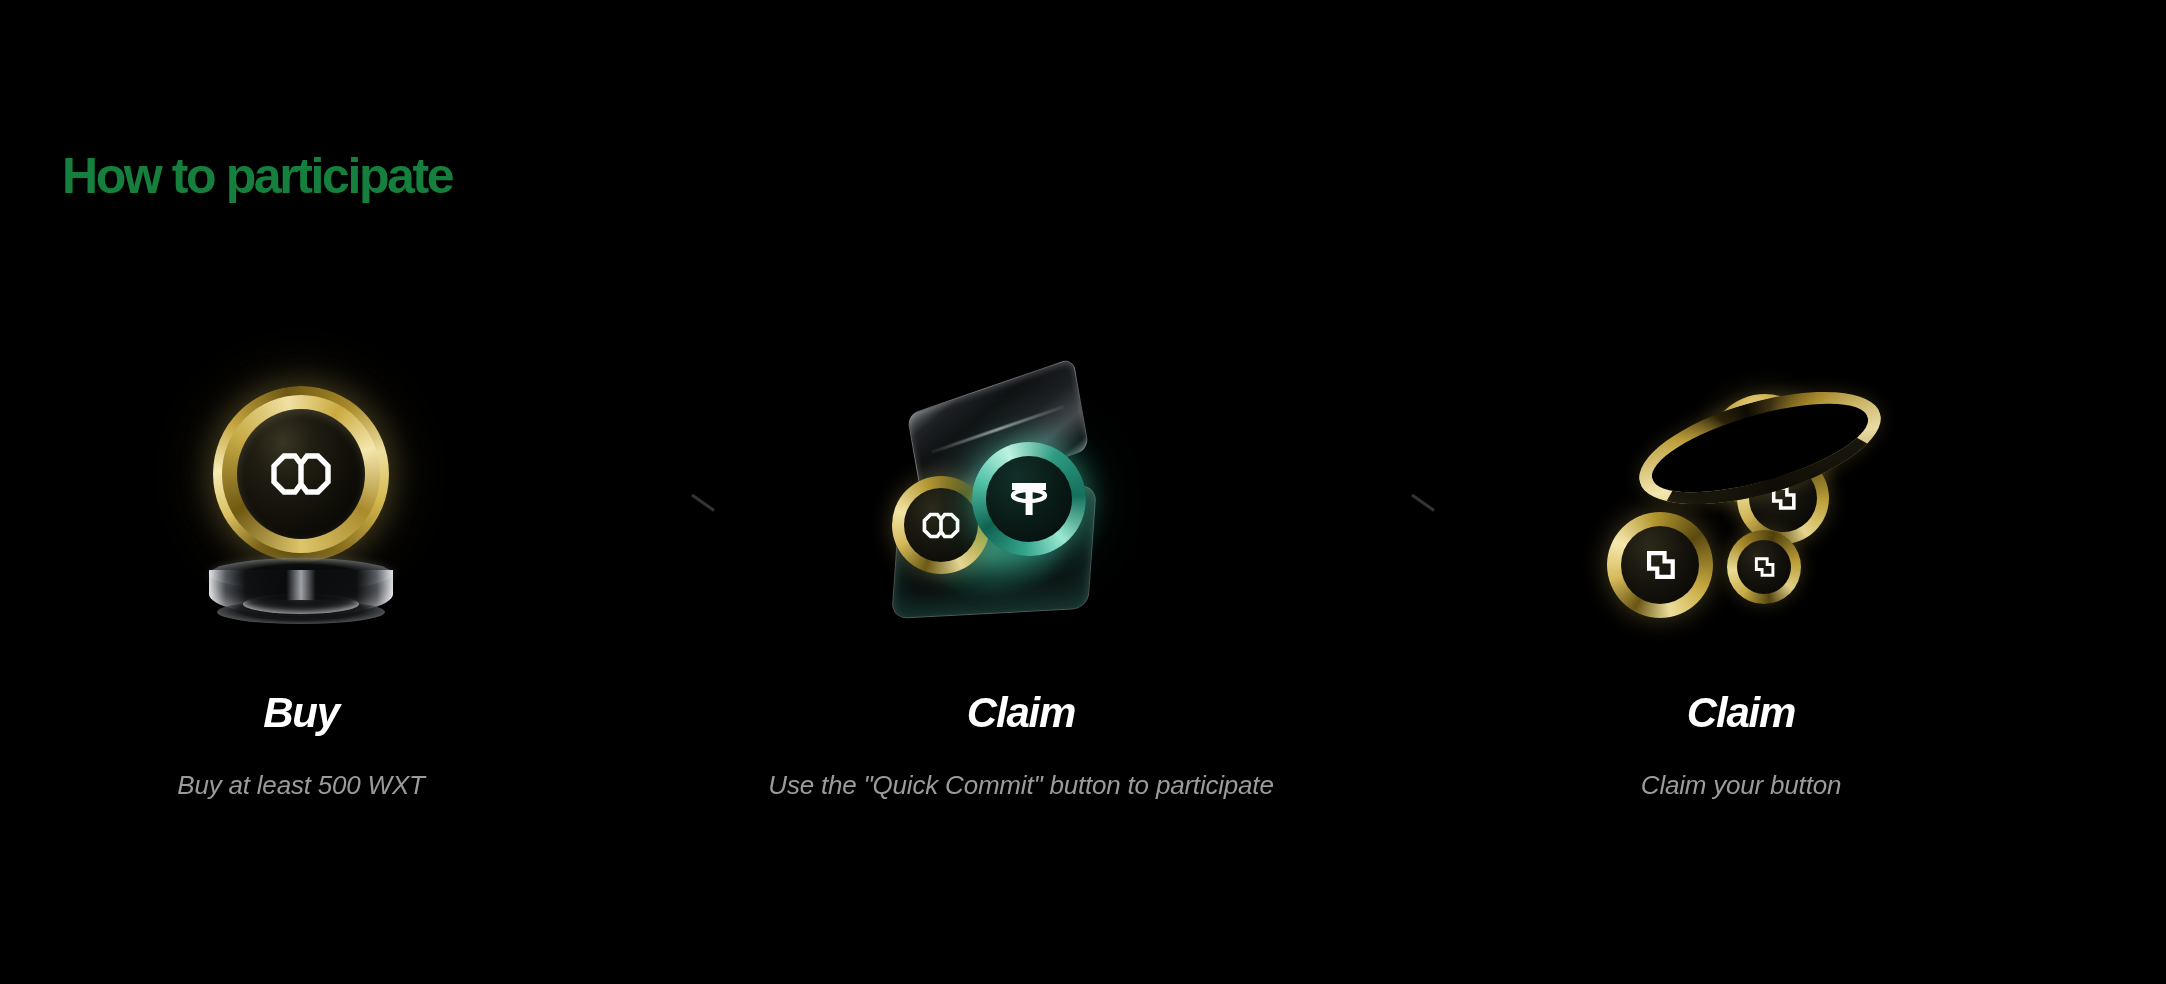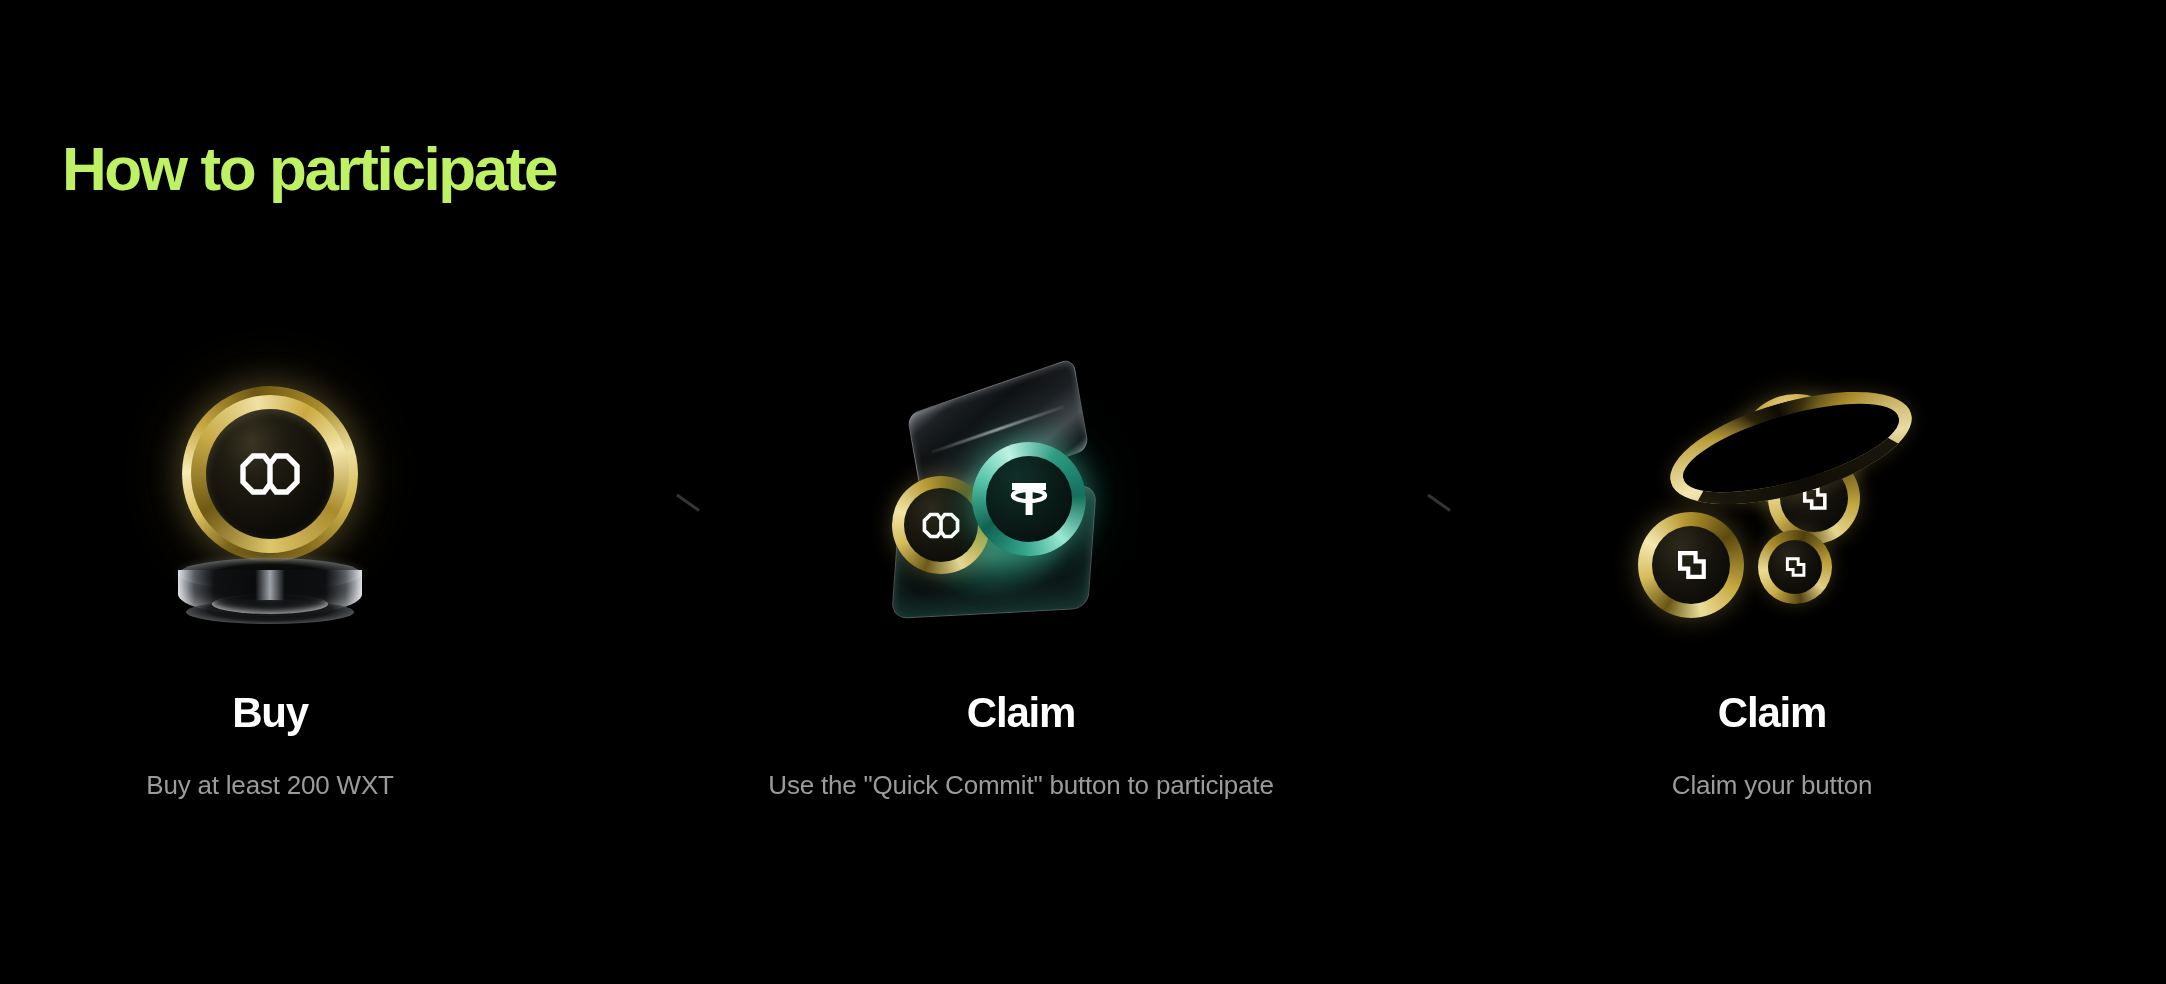--- a/index.html
+++ b/index.html
@@ -8,37 +8,38 @@
     background:#000000;
     overflow:hidden;
     font-family:"Liberation Sans", sans-serif;
     -webkit-font-smoothing:antialiased;
   }
   .page { position:relative; width:2166px; height:984px; background:#000; }
 
   
   .page-title {
     position:absolute;
-    left:62px; top:134px;
-    font-size:62px;
+    left:62px; top:148px;
+    font-size:50px;
     font-weight:700;
     letter-spacing:-2.4px;
-    color:#bef264;
+    color:#15803d;
     line-height:1.12;
     white-space:nowrap;
   }
 
   
   .steps {
     position:absolute;
     left:0; top:380px;
     width:2042px;
     display:flex;
     align-items:flex-start;
-    justify-content:space-between;
+    justify-content:center;
+    font-style:italic;
   }
   .step {
     width:540px;
     display:flex;
     flex-direction:column;
     align-items:center;
   }
   .art {
     width:300px; height:250px;
     position:relative;
@@ -381,21 +382,21 @@
           </div>
           <div class="pedestal">
             <div class="ped-top"></div>
             <div class="ped-body"></div>
             <div class="ped-bottom-rim"></div>
             <div class="ped-inner-arc"></div>
           </div>
         </div>
       </div>
       <div class="step-title">Buy</div>
-      <div class="step-desc">Buy at least 200 WXT</div>
+      <div class="step-desc">Buy at least 500 WXT</div>
     </div>
 
     <div class="connector">
       <svg width="122" height="26" viewBox="0 0 122 26">
         <defs>
           <linearGradient id="ag1" x1="0" y1="0" x2="1" y2="0">
             <stop offset="0" stop-color="#2e2e2e" stop-opacity="0.12"></stop>
             <stop offset="0.45" stop-color="#303030" stop-opacity="0.78"></stop>
             <stop offset="1" stop-color="#343434" stop-opacity="1"></stop>
           </linearGradient>

